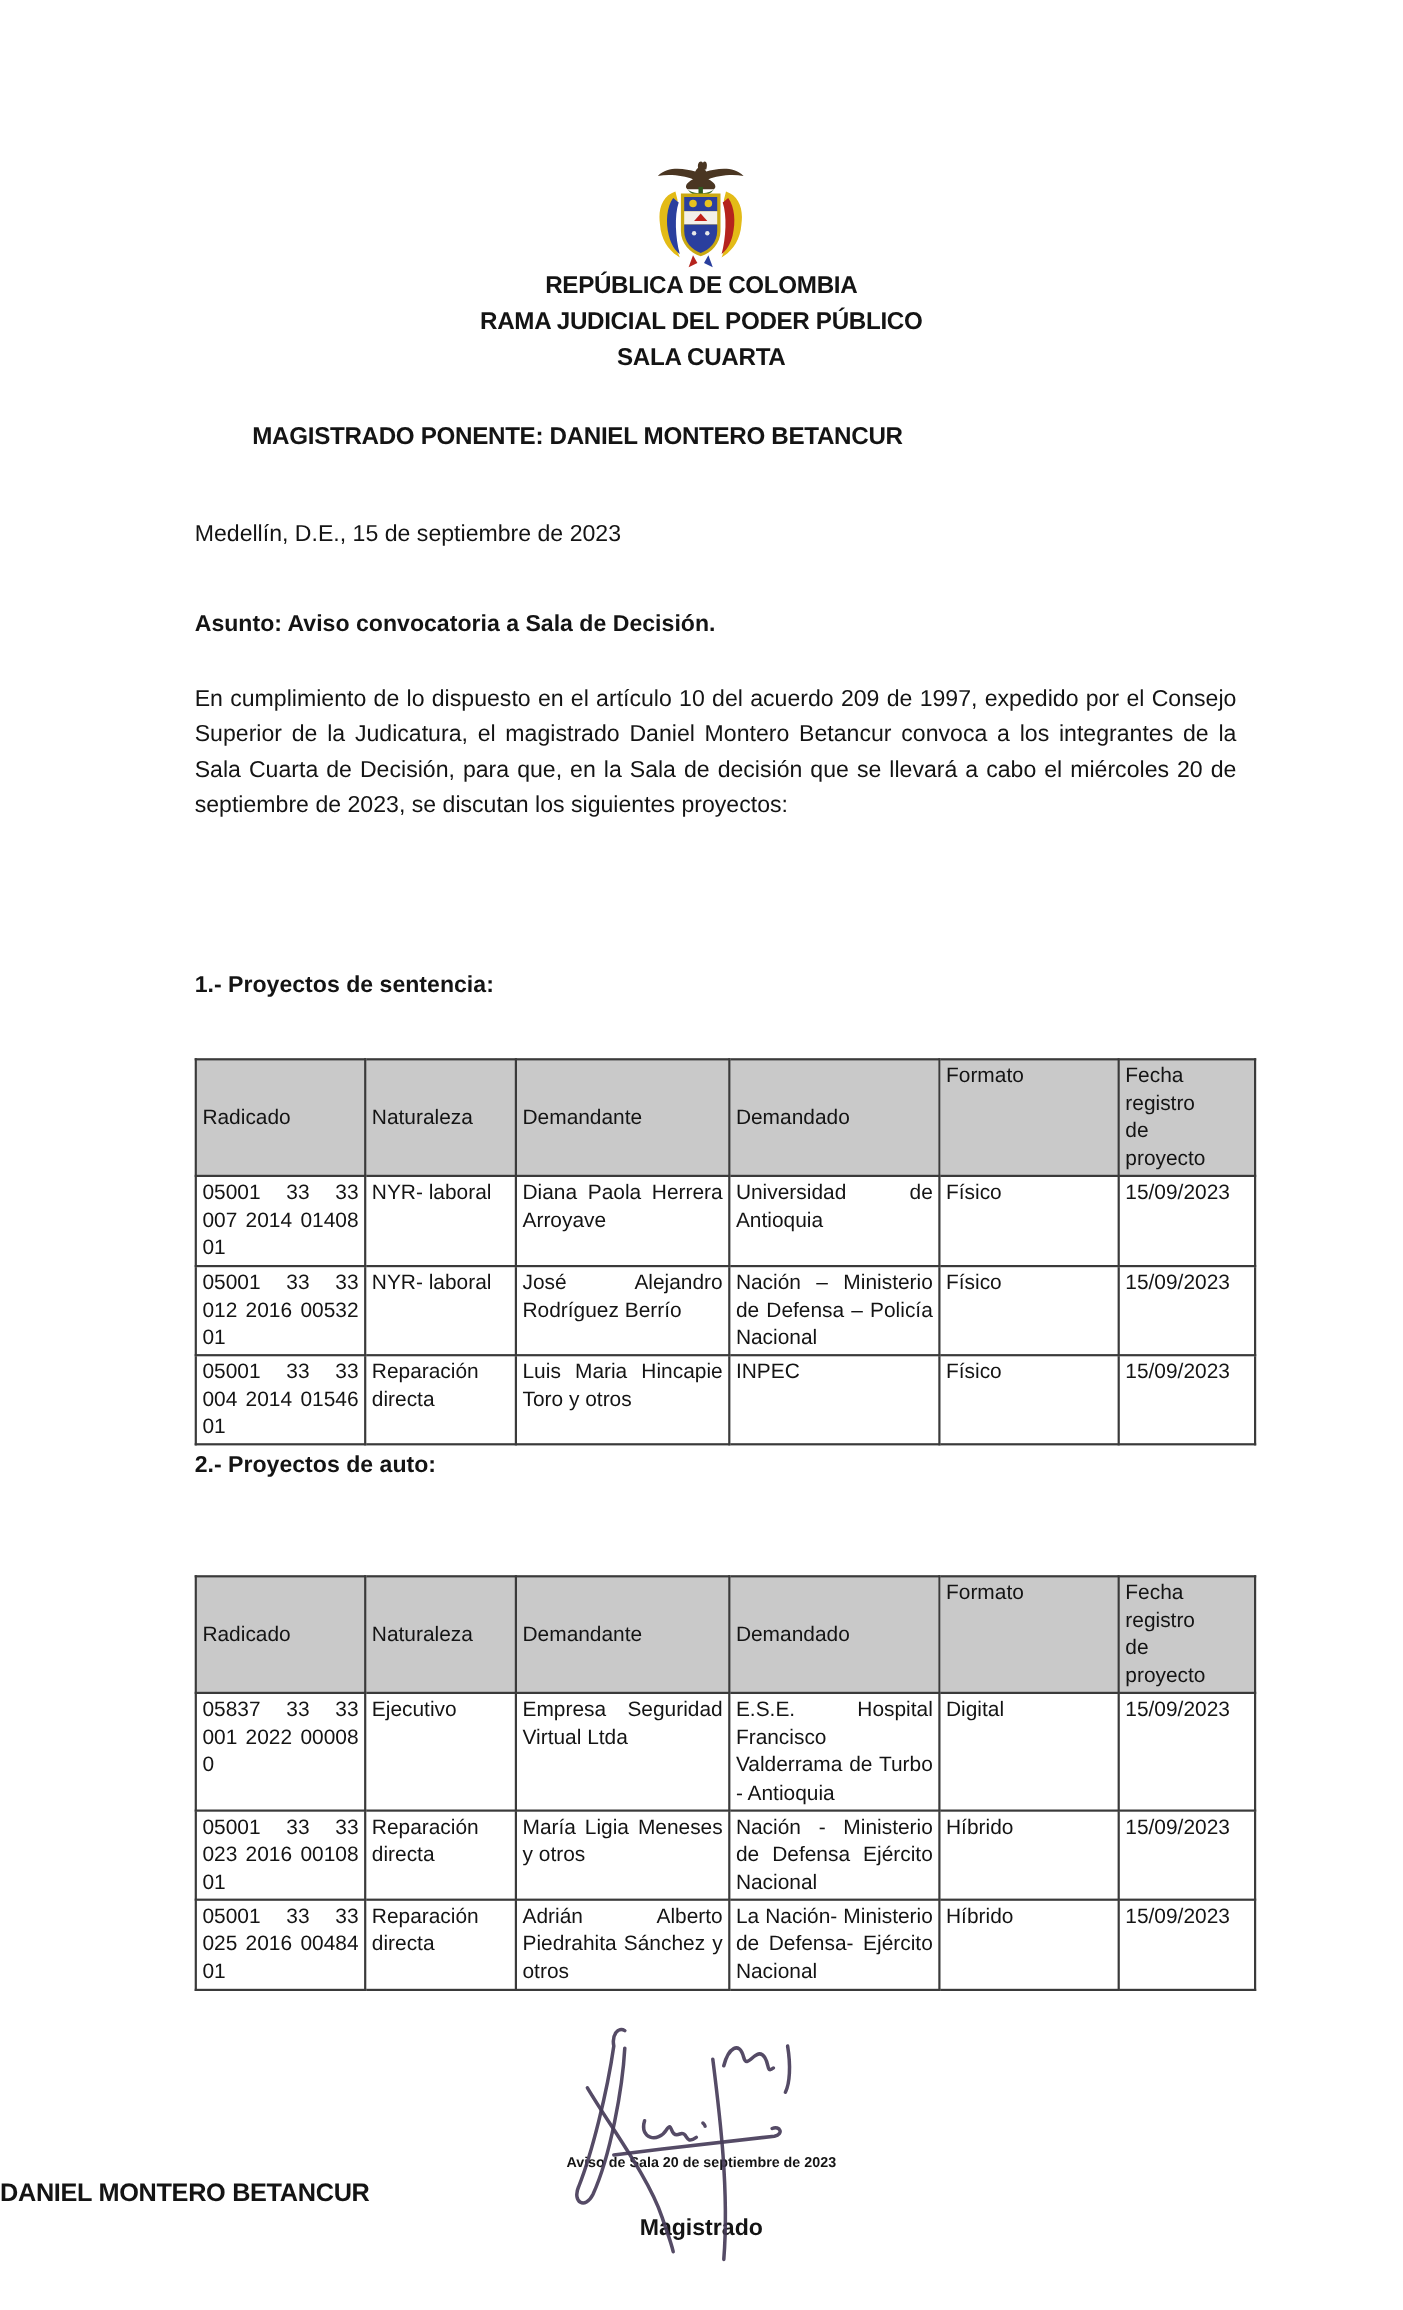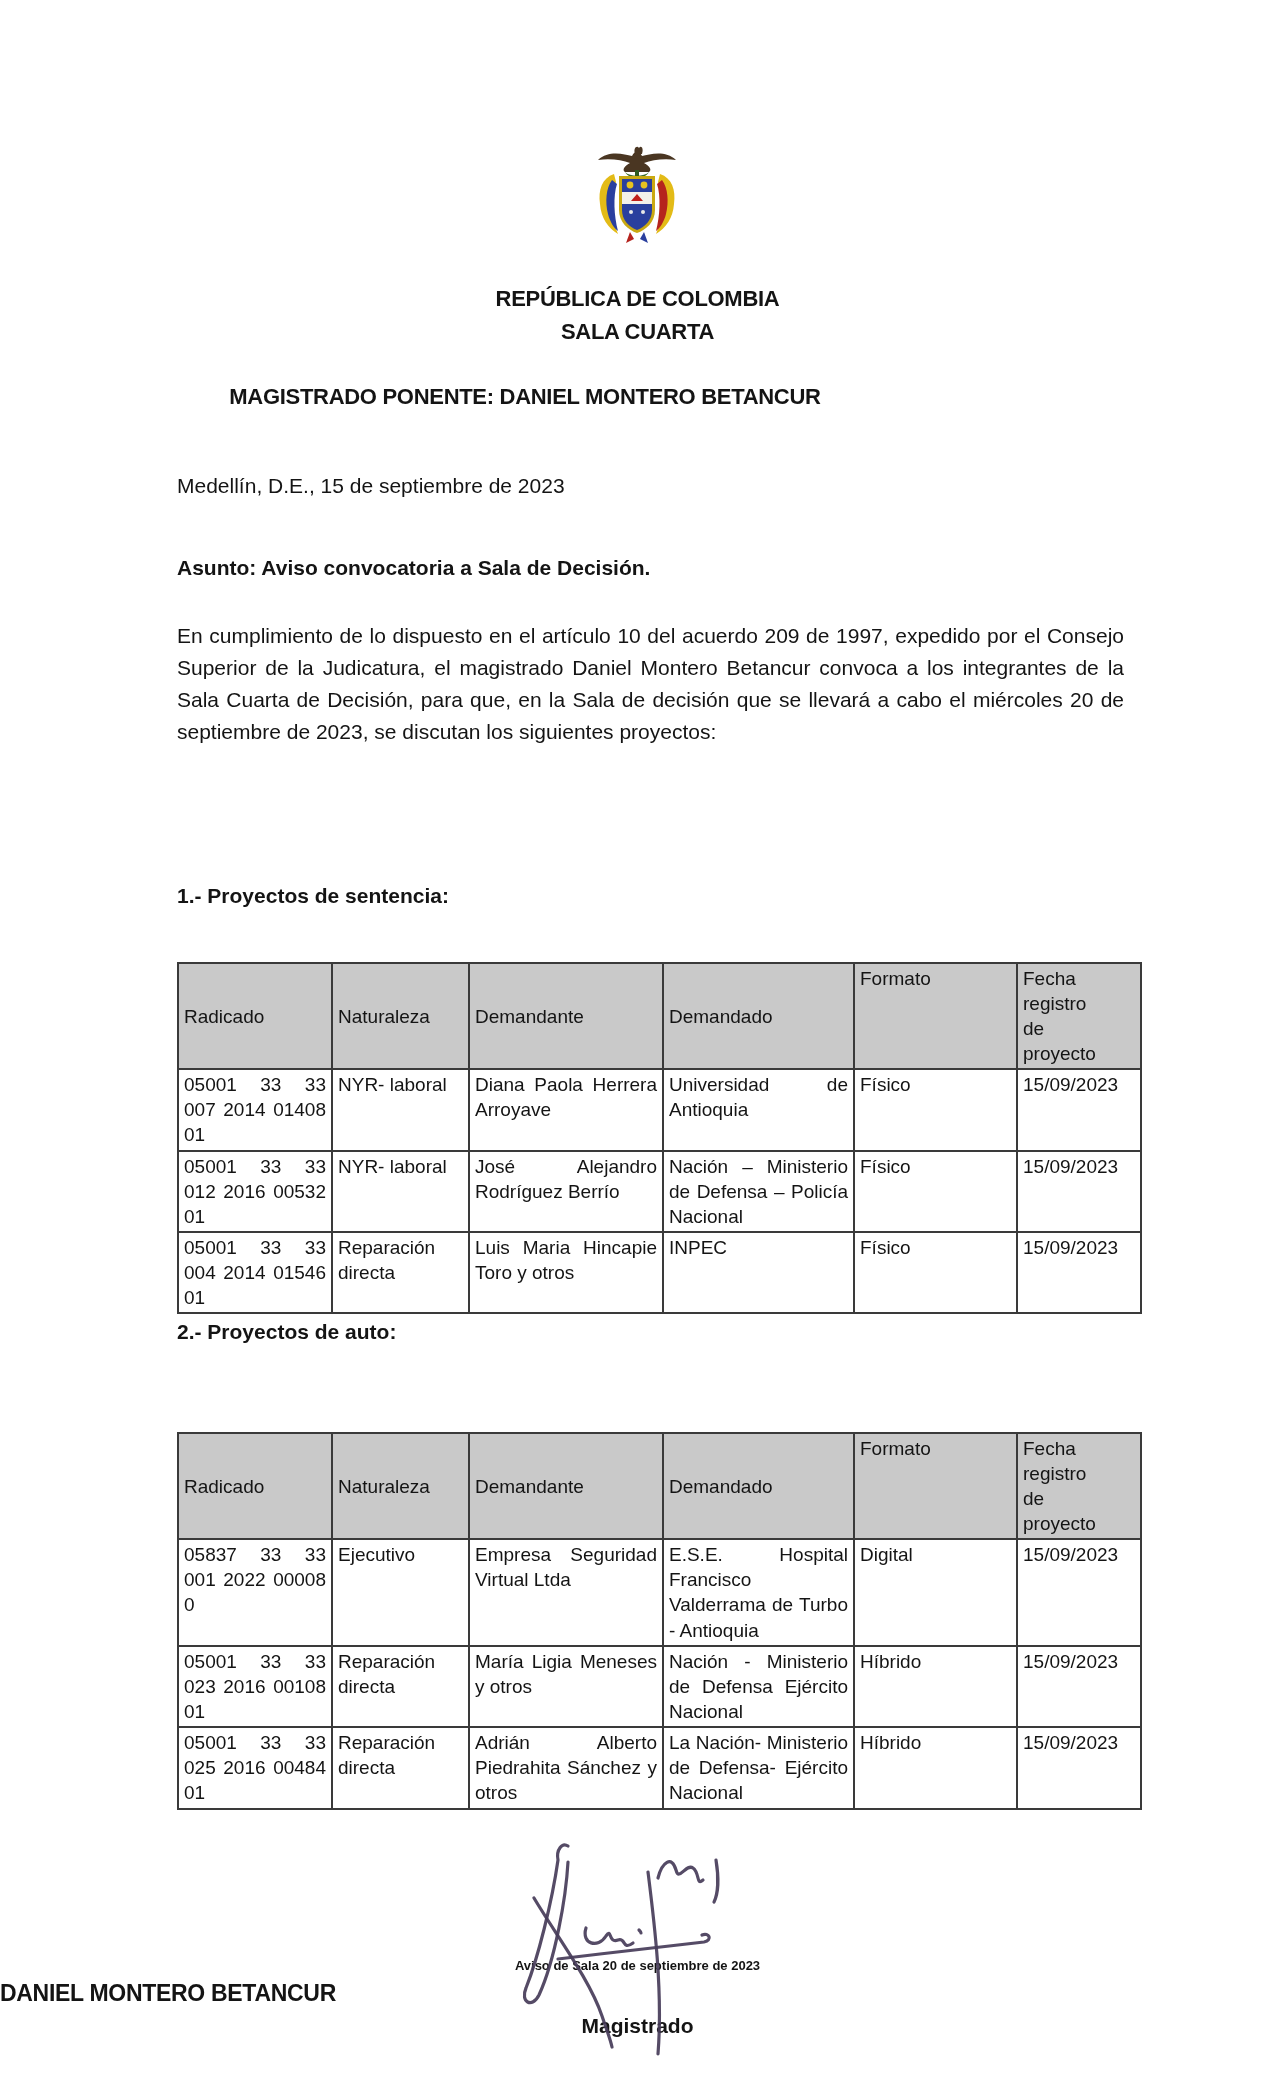--- a/index.html
+++ b/index.html
@@ -12,21 +12,21 @@
   .page{
     position:relative;width:1275px;height:2100px;background:#fff;
     font-family:"Liberation Sans",sans-serif;color:var(--text);
     overflow:hidden;margin:0 auto;
   }
   .abs{position:absolute;}
   
   .coat{left:592px;top:144px;width:90px;height:100px;}
   
   .hdr{left:0;top:242px;width:1275px;text-align:center;font-weight:bold;
-       font-size:22px;line-height:33px;letter-spacing:-0.3px;margin-top:40px;}
+       font-size:22px;line-height:33px;letter-spacing:-0.3px;}
   .ponente{left:0;top:384px;width:1050px;text-align:center;font-weight:bold;
        font-size:22px;letter-spacing:-0.3px;}
   
   .dateline{left:177px;top:474px;font-size:21px;}
   .subject{left:177px;top:556px;font-size:21px;font-weight:bold;}
   .body-par{left:177px;top:620px;width:947px;font-size:21px;line-height:32px;
        text-align:justify;}
   .sec{left:177px;font-size:21px;font-weight:bold;}
   .sec1{top:884px;}
   .sec2{top:1320px;}
@@ -90,20 +90,21 @@
       <path d="M30,48 L60,48 L60,60 L30,60 Z" fill="#f3f0ea"></path>
       <path d="M45,50 L51,57 L39,57 Z" fill="#c01f1a"></path>
       <path d="M30,60 L60,60 L60,66 C60,76 53,83 45,86 C37,83 30,76 30,66 Z" fill="#2a3f9e"></path>
       <circle cx="39" cy="68" r="2" fill="#e8e8e8"></circle>
       <circle cx="51" cy="68" r="2" fill="#e8e8e8"></circle>
     </svg>
   </div>
 
   <div class="abs hdr">
     <div>REPÚBLICA DE COLOMBIA</div>
+    <div>RAMA JUDICIAL DEL PODER PÚBLICO</div>
     <div>SALA CUARTA</div>
   </div>
 
   <div class="abs ponente">MAGISTRADO PONENTE: DANIEL MONTERO BETANCUR</div>
 
   <div class="abs dateline">Medellín, D.E., 15 de septiembre de 2023</div>
 
   <div class="abs subject">Asunto: Aviso convocatoria a Sala de Decisión.</div>
 
   <div class="abs body-par">En cumplimiento de lo dispuesto en el artículo 10 del acuerdo 209 de 1997, expedido por el Consejo Superior de la Judicatura, el magistrado Daniel Montero Betancur convoca a los integrantes de la Sala Cuarta de Decisión, para que, en la Sala de decisión que se llevará a cabo el miércoles 20 de septiembre de 2023, se discutan los siguientes proyectos:</div>

